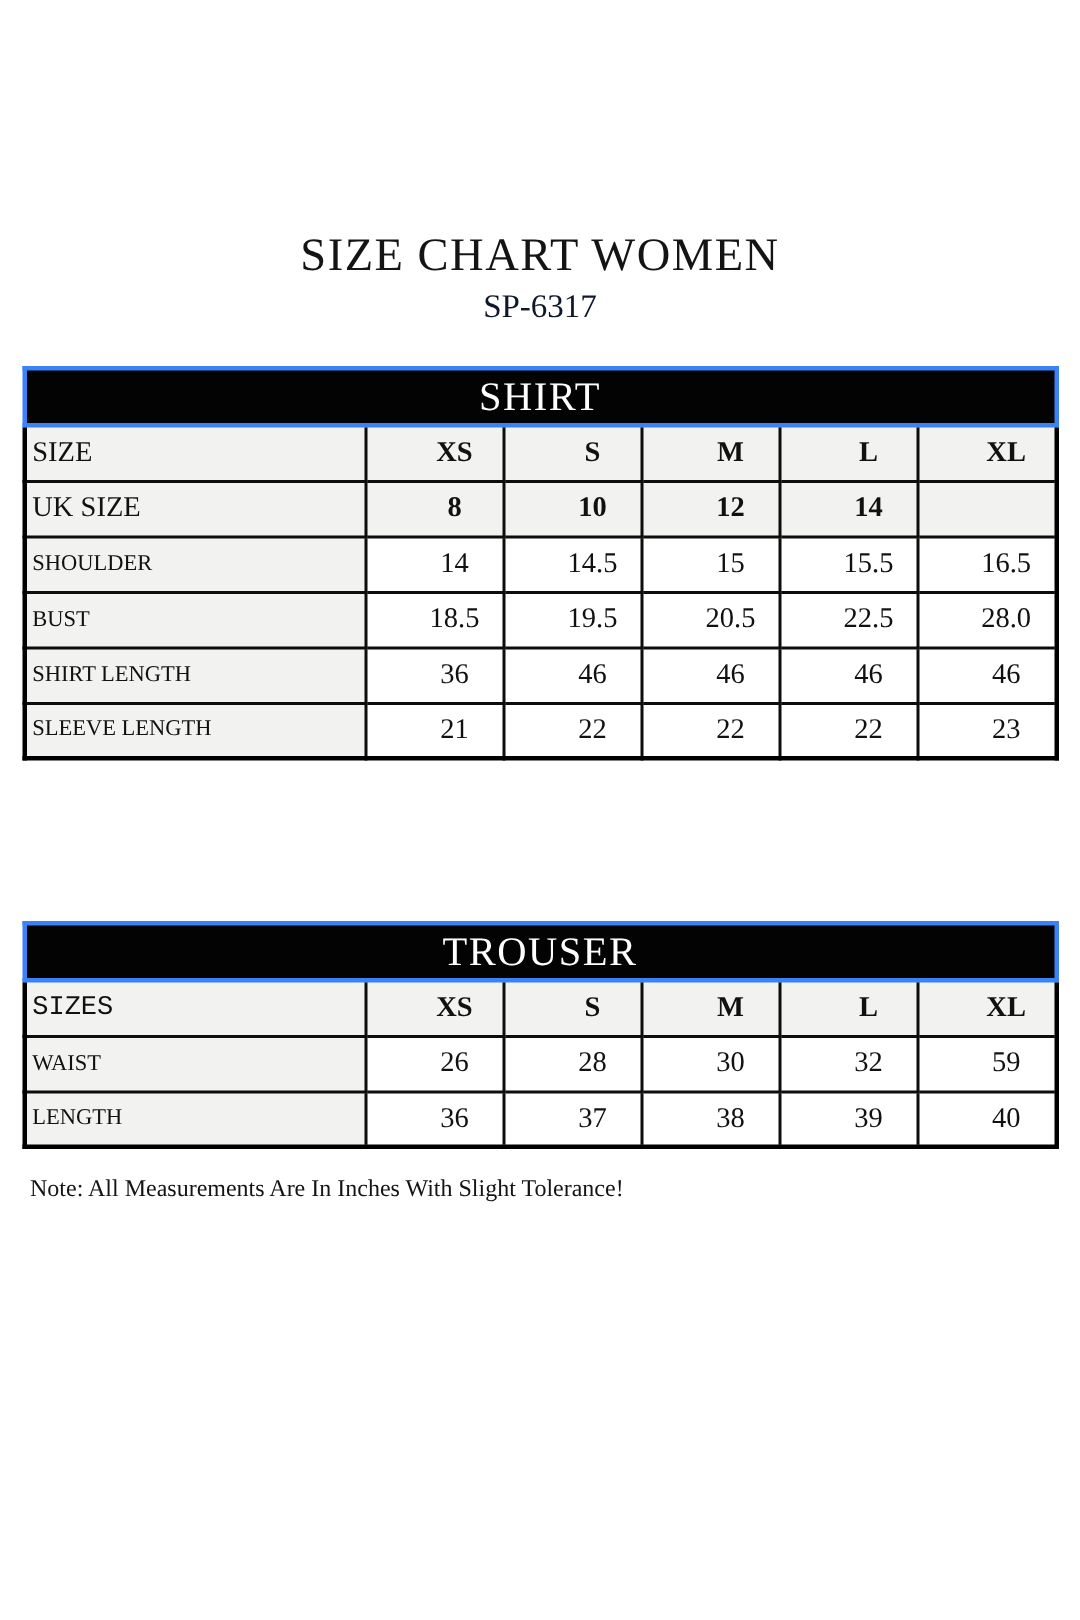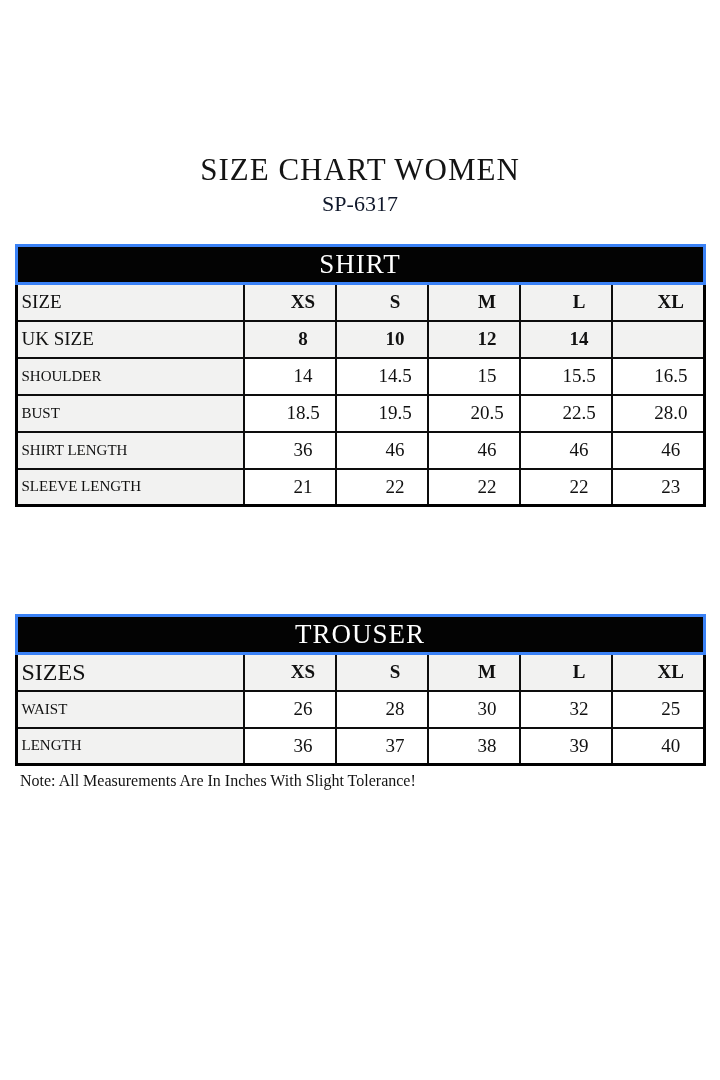--- a/index.html
+++ b/index.html
@@ -65,28 +65,28 @@
     background: #f2f2f1;
     text-align: left;
     padding-left: 4px;
   }
   .size-table td.val-cell { text-align: center; padding-left: 26px; }
 
   
   .size-table tr.size-row td { background: #f2f2f1; font-size: 19px; }
   .size-table tr.size-row td.val-cell { font-weight: bold; }
   .size-table tr.size-row td.label-cell.bold-label { font-weight: normal; }
-  .size-table tr.size-row td.label-cell.plain-label { font-weight: normal; font-size: 24px; }
+  .size-table tr.size-row td.label-cell.plain-label { font-weight: normal; font-size: 18px; font-family: Liberation Mono, monospace; }
 
   
   .size-table tr.meas-row td.label-cell { font-size: 15px; font-weight: normal; margin-left: 24px; }
   .size-table tr.meas-row td.val-cell { background: #ffffff; font-size: 19px; font-weight: normal; }
 
   .note {
-    margin: 6px 0 0 20px;
+    margin: 18px 0 0 20px;
     font-size: 16px;
     color: #141414;
   }
 </style>
 </head>
 <body>
 
 <div class="page">
 
   <div class="doc-title">SIZE CHART WOMEN</div>
@@ -180,21 +180,21 @@
           <td class="val-cell">M</td>
           <td class="val-cell">L</td>
           <td class="val-cell">XL</td>
         </tr>
         <tr class="meas-row">
           <td class="label-cell ">WAIST</td>
           <td class="val-cell">26</td>
           <td class="val-cell">28</td>
           <td class="val-cell">30</td>
           <td class="val-cell">32</td>
-          <td class="val-cell">25</td>
+          <td class="val-cell">59</td>
         </tr>
         <tr class="meas-row">
           <td class="label-cell ">LENGTH</td>
           <td class="val-cell">36</td>
           <td class="val-cell">37</td>
           <td class="val-cell">38</td>
           <td class="val-cell">39</td>
           <td class="val-cell">40</td>
         </tr>
       </tbody>

